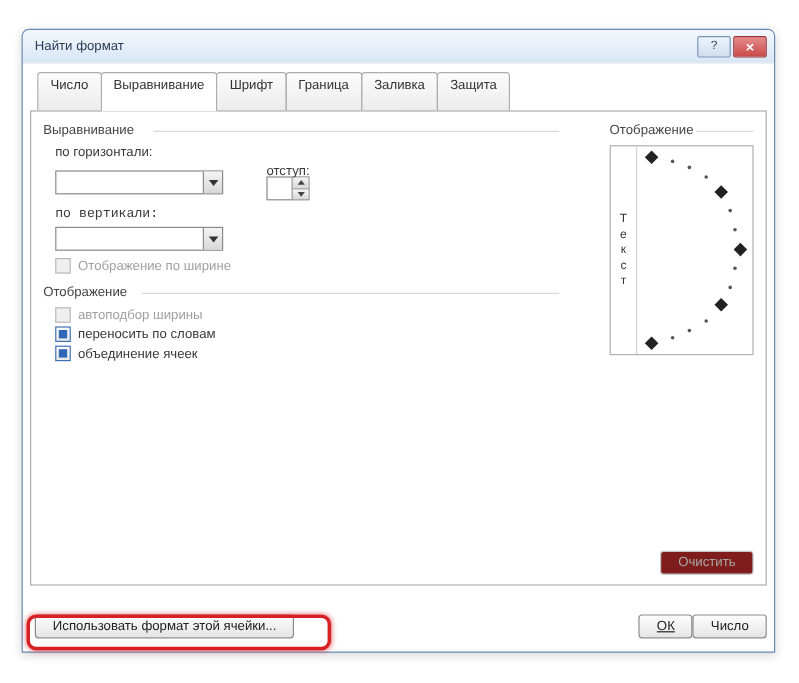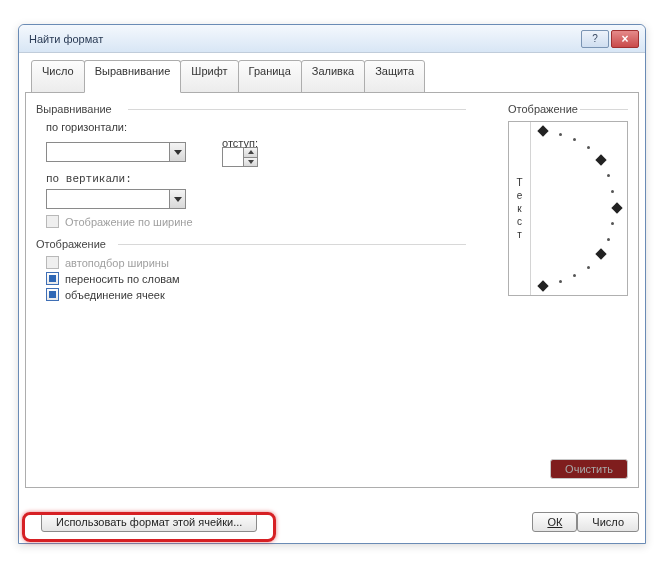--- a/index.html
+++ b/index.html
@@ -60,21 +60,21 @@
 .dot { position: absolute; width: 3px; height: 3px; background: #555; border-radius: 50%; }
 .diamond { position: absolute; width: 8px; height: 8px; background: #222; transform: rotate(45deg); }
 .orient-deg { display: flex; align-items: center; margin-top: 6px; justify-content: center; gap: 4px; }
 .deg-spin { width: 32px; height: 18px; border: 1px solid #8a8a8a; display: flex; }
 
 .bottom-right { position: absolute; right: 10px; bottom: 8px; }
 .btn-disabled { padding: 3px 14px; border: 1px solid #c6c6c6; background: #7f1d1d; color: #a8a8a8; border-radius: 3px; }
 
 .footer { position: absolute; left: 6px; right: 6px; bottom: 6px; height: 30px; display: flex; align-items: center; }
 .btn { padding: 3px 14px; border: 1px solid #8a8a8a; background: linear-gradient(#fdfdfd,#e5e5e5); border-radius: 3px; color: #222; }
-.use-format { margin-left: 16px; }
+.use-format { margin-left: 4px; }
 .ok { margin-left: auto; margin-right: 0; text-decoration: underline; }
 
 .highlight { position: absolute; left: 22px; top: 512px; width: 254px; height: 30px; border: 3px solid #d62024; border-radius: 8px; box-shadow: 0 0 4px rgba(214,32,36,0.6); pointer-events: none; }
 </style>
 </head>
 <body>
 
 <div class="window">
   <div class="titlebar">
     <span class="title">Найти формат</span>

